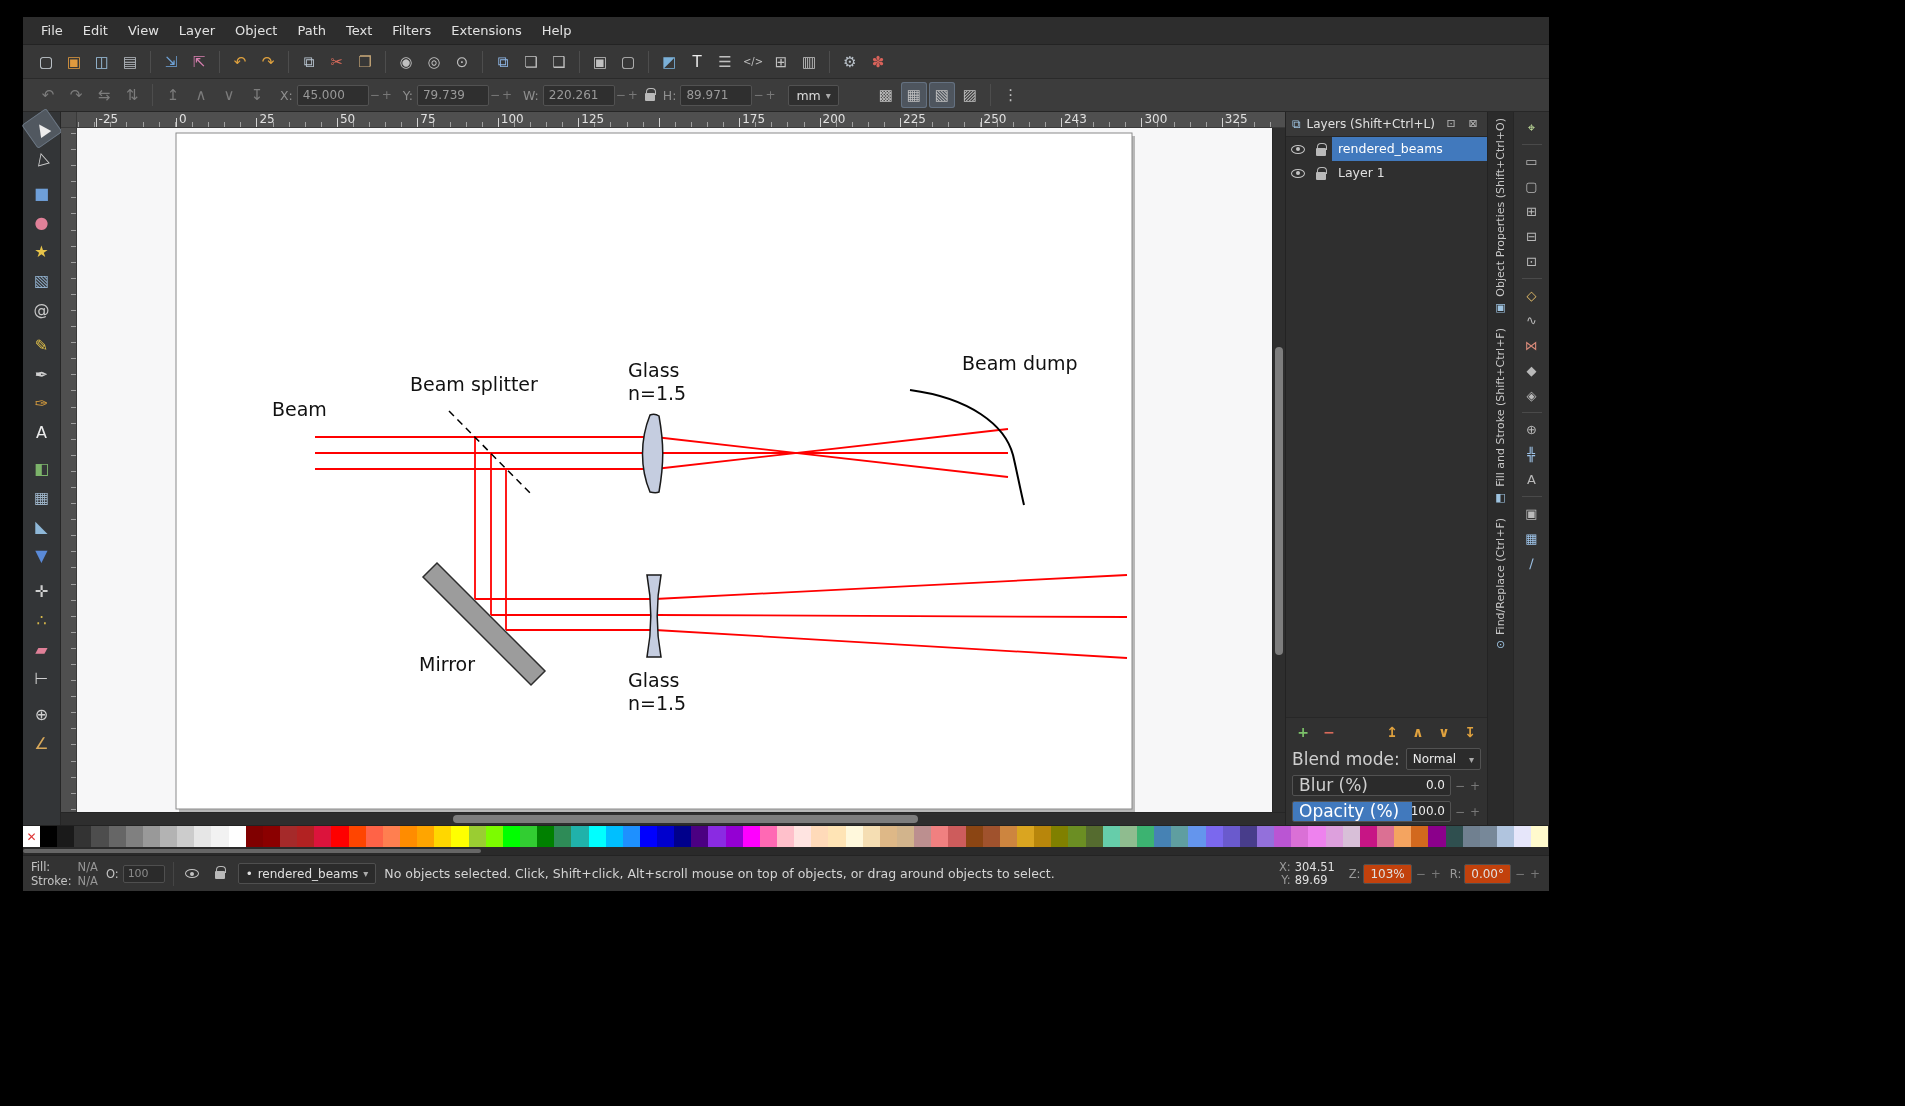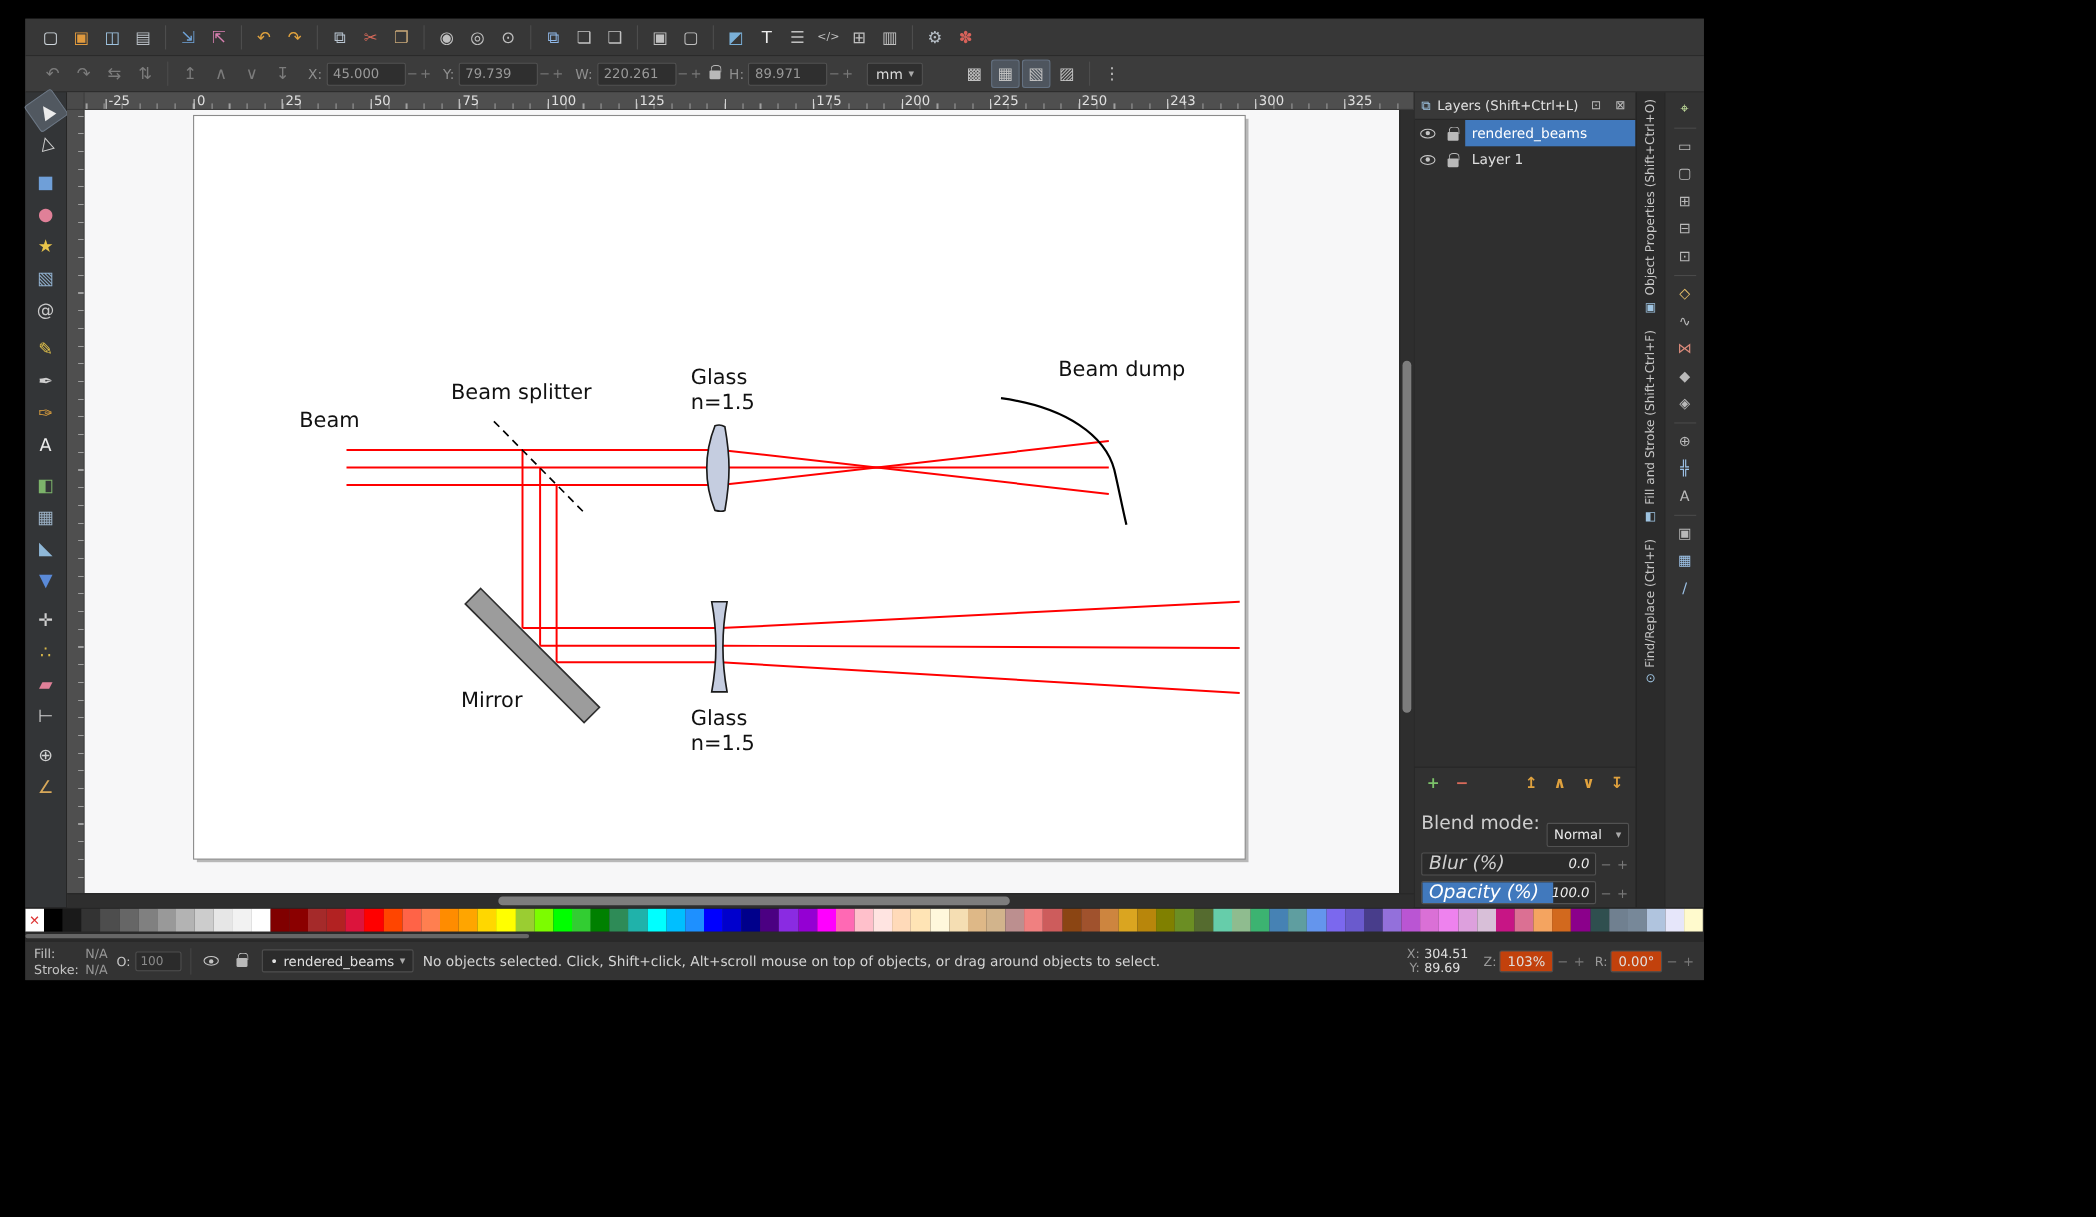--- a/index.html
+++ b/index.html
@@ -76,22 +76,22 @@
   .lbtn{width:23px;height:24px;display:flex;align-items:center;justify-content:center;flex:none;}
   .lname{flex:1;height:24px;line-height:24px;padding-left:6px;font-size:12.5px;color:#e0e0e0;overflow:hidden;white-space:nowrap;}
   .lname.sel{background:#4179bd;color:#fff;}
   .lp-btnrow{height:28px;display:flex;align-items:center;padding:0 6px;gap:4px;border-top:1px solid #272727;flex:none;}
   .lpb{width:22px;height:22px;line-height:22px;text-align:center;font-size:14px;border-radius:3px;font-weight:bold;}
   #layer-btns{display:flex;align-items:center;gap:4px;width:100%;}
   #layer-btns .tsep{background:none;border:none;flex:1;height:1px;margin:0;}
   .lp-row{display:flex;align-items:center;padding:3px 6px;gap:6px;flex:none;}
   .lp-lbl{font-size:17px;color:#cfcfcf;white-space:nowrap;}
   .select{flex:1;height:22px;background:#2b2b2b;border:1px solid #525252;border-radius:2px;
-    display:flex;align-items:center;justify-content:space-between;padding:0 6px;font-size:12px;color:#ececec;margin-top:20px;}
-  .slider-row{display:flex;align-items:center;gap:3px;padding:2px 6px 3px 6px;flex:none;font-style:italic;}
+    display:flex;align-items:center;justify-content:space-between;padding:0 6px;font-size:12px;color:#ececec;}
+  .slider-row{display:flex;align-items:center;gap:3px;padding:2px 6px 3px 6px;flex:none;}
   .strack{flex:1;position:relative;height:21px;background:#2b2b2b;border:1px solid #525252;border-radius:2px;overflow:hidden;}
   .sfill{position:absolute;left:0;top:0;bottom:0;background:#4179bd;}
   .strack .lp-lbl{position:absolute;left:6px;top:0;line-height:19px;}
   .sval{position:absolute;right:5px;top:0;line-height:19px;font-size:12px;color:#ececec;}
 
   
   .dock-tabs{width:26px;background:#2b2b2b;border-left:1px solid #232323;display:flex;flex-direction:column;align-items:center;padding-top:6px;gap:14px;flex:none;}
   .vtab{display:flex;flex-direction:column;align-items:center;gap:4px;cursor:default;}
   .vlabel{writing-mode:vertical-rl;transform:rotate(180deg);font-size:11px;color:#c8c8c8;white-space:nowrap;}
   .vicon{font-size:11px;color:#9ec3e0;}
@@ -130,20 +130,32 @@
   .zbox{height:20px;background:#c2410c;border:1px solid #4f4f4f;border-radius:2px;padding:0 6px;
     line-height:18px;color:#e0e0e0;font-size:12px;}
   .zgrp{display:flex;align-items:center;gap:3px;}
 </style>
 </head>
 <body>
 
 <div class="screen">
   <div class="window">
 
+    <div class="menubar" id="menubar">
+        <div class="menuitem">File</div>
+        <div class="menuitem">Edit</div>
+        <div class="menuitem">View</div>
+        <div class="menuitem">Layer</div>
+        <div class="menuitem">Object</div>
+        <div class="menuitem">Path</div>
+        <div class="menuitem">Text</div>
+        <div class="menuitem">Filters</div>
+        <div class="menuitem">Extensions</div>
+        <div class="menuitem">Help</div>
+      </div>
 
     <div class="cmdbar">
       <div class="iconrow" id="cmd-icons">
           <div class="tbi" style="color: rgb(208, 216, 222);">▢</div>
           <div class="tbi" style="color: rgb(224, 154, 62);">▣</div>
           <div class="tbi" style="color: rgb(158, 195, 224);">◫</div>
           <div class="tbi" style="color: rgb(184, 190, 196);">▤</div>
           <div class="tsep"></div>
           <div class="tbi" style="color: rgb(111, 163, 216);">⇲</div>
           <div class="tbi" style="color: rgb(216, 127, 176);">⇱</div>

